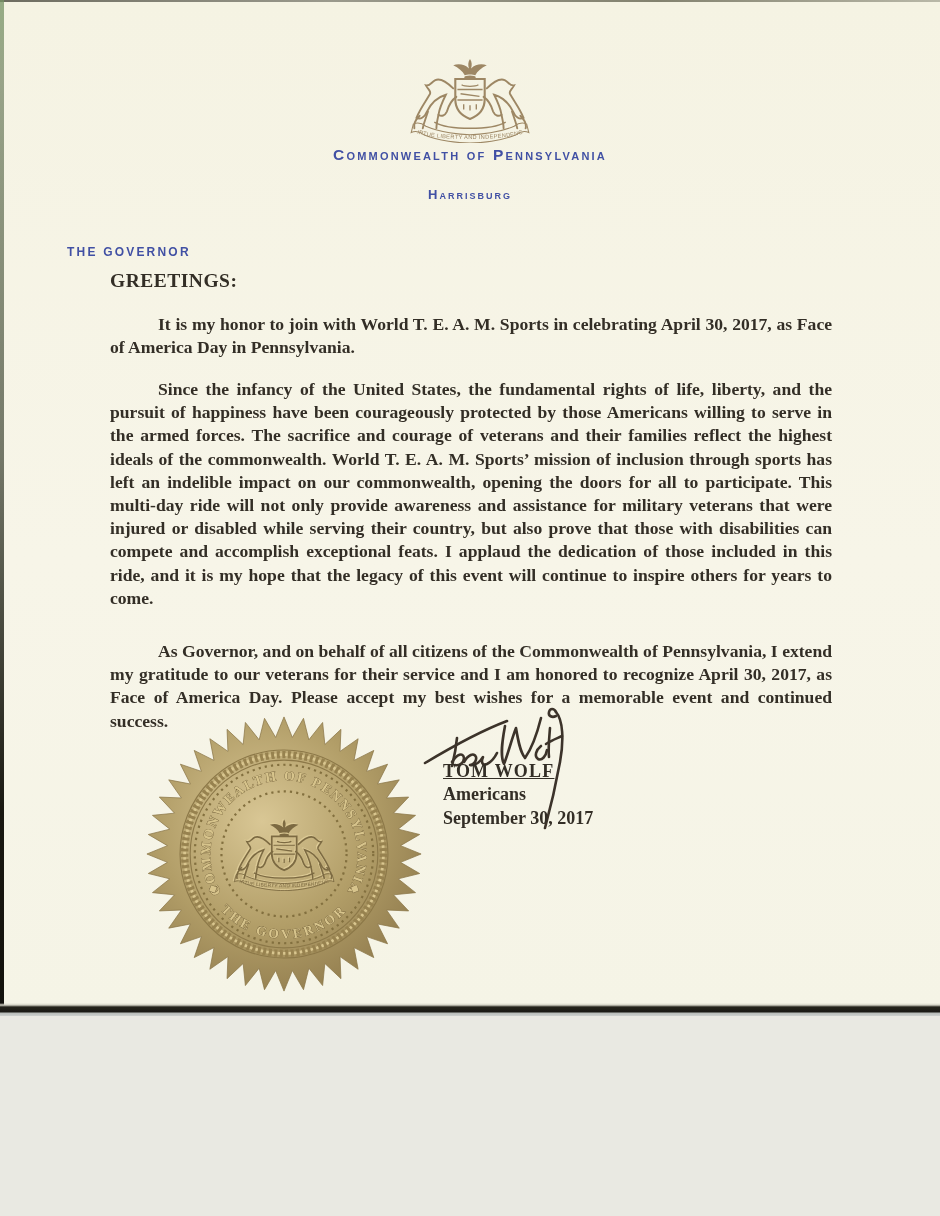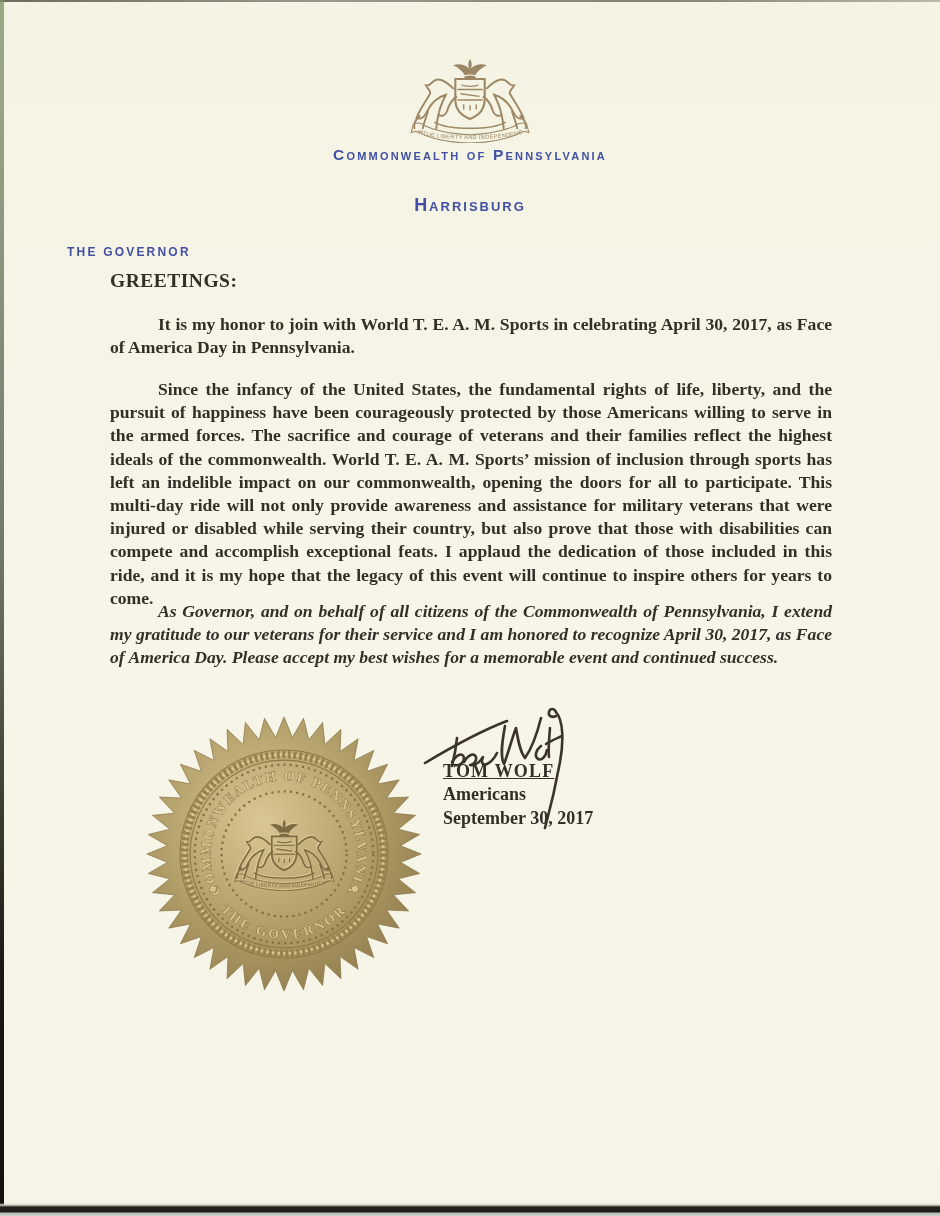--- a/index.html
+++ b/index.html
@@ -6,52 +6,52 @@
     --blue:#4150a4;
     --ink:#332e26;
     --arms:#9d8764;
     --gold-base:#b29e68;
     --paper:#f6f4e6;
   }
   *{margin:0;padding:0;box-sizing:border-box;}
   html,body{background:#e9e9e2;}
   .page{
     position:relative;
-    width:940px;height:1216px;
+    width:940px;height:1016px;
     background:linear-gradient(180deg,#f5f3e3 0%,#f7f5e8 55%,#f5f4e6 100%);
     overflow:hidden;
     font-family:"Liberation Serif",serif;
   }
   
   .edge-top{position:absolute;top:0;left:0;right:0;height:2px;
     background:linear-gradient(90deg,#6d6c60,#9a998c 35%,#83826f 70%,#b9b8a8);}
   .edge-left{position:absolute;top:0;left:0;bottom:0;width:4px;
     background:linear-gradient(180deg,rgba(118,148,100,.75) 0%,rgba(90,110,75,.6) 8%,rgba(60,66,50,.7) 45%,#191811 80%,#12110c 100%);}
   .edge-bottom{position:absolute;left:0;right:0;bottom:0;height:13px;
     background:linear-gradient(180deg,rgba(214,213,200,0) 0,#d4d3c6 2px,#24231b 4px,#1b1a14 9px,#b8bcb8 10px,#cdd1ce 13px);}
   .arms-letterhead{position:absolute;left:407px;top:56px;width:126px;height:88px;color:var(--arms);}
   .lh-line{position:absolute;left:0;width:940px;text-align:center;color:var(--blue);
     font-family:"Liberation Sans",sans-serif;font-variant:small-caps;font-weight:600;}
   .lh1{top:146px;font-size:15.5px;letter-spacing:2.2px;}
   .lh2{top:168px;font-size:14.5px;letter-spacing:2px;}
-  .lh3{top:195px;font-size:18px;letter-spacing:2px;}
+  .lh3{top:187px;font-size:13px;letter-spacing:2px;}
 
   .sender{position:absolute;left:67px;top:245px;color:var(--blue);
     font-family:"Liberation Sans",sans-serif;font-size:12px;font-weight:600;
     letter-spacing:2.2px;text-transform:uppercase;}
 
   
   .salutation{position:absolute;left:110px;top:270px;color:var(--ink);
     font-size:19.5px;font-weight:700;letter-spacing:.5px;}
   .para{position:absolute;left:110px;width:722px;color:var(--ink);
     font-size:17.6px;line-height:23.2px;font-weight:700;
     text-align:justify;text-indent:48px;}
   .p1{top:313px;}
   .p2{top:378px;}
-  .p3{top:600px;font-style:italic;}
+  .p3{top:640px;}
 
   
   .signature-svg{position:absolute;left:410px;top:700px;width:180px;height:140px;}
   .sig-stroke{fill:none;stroke:#3c332a;stroke-width:2.6;stroke-linecap:round;stroke-linejoin:round;}
   .sigblock{position:absolute;left:443px;top:760px;color:var(--ink);
     font-size:18px;font-weight:700;line-height:23.4px;}
   .sigblock .caps{letter-spacing:1.2px;text-decoration:underline;}
 
   
   .seal-svg{position:absolute;left:146px;top:716px;width:276px;height:276px;}

